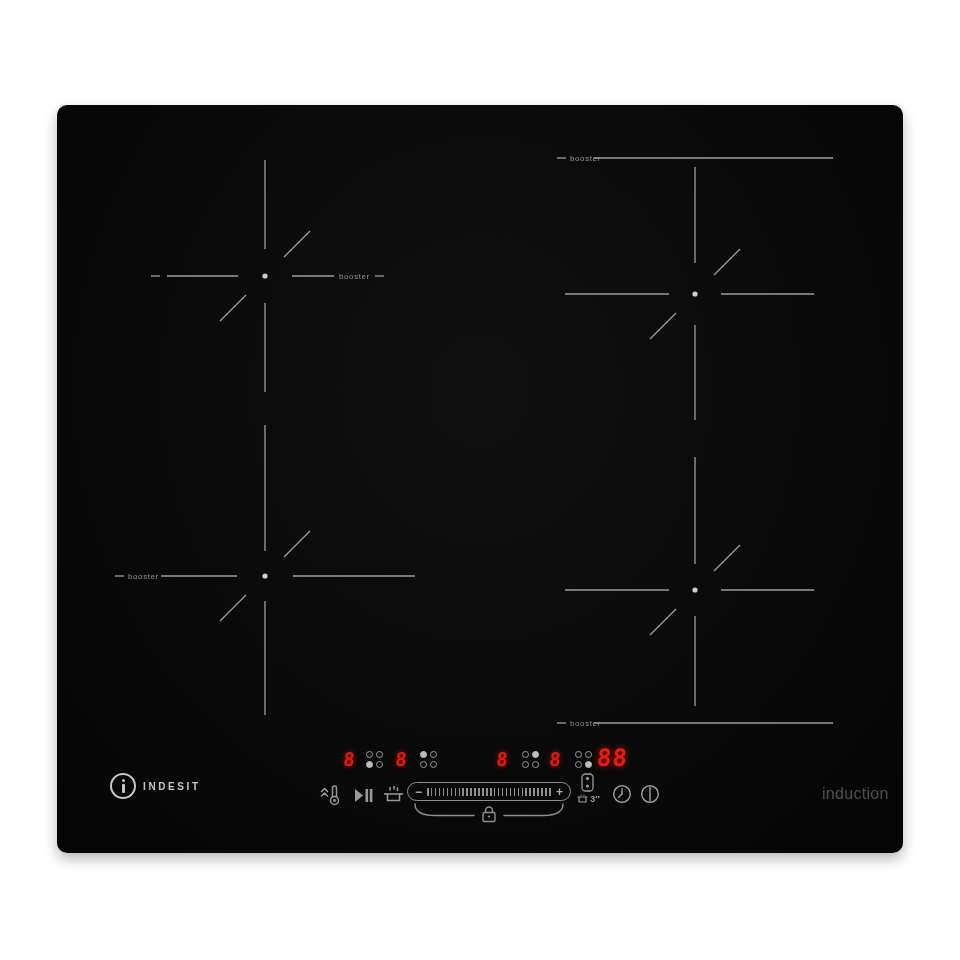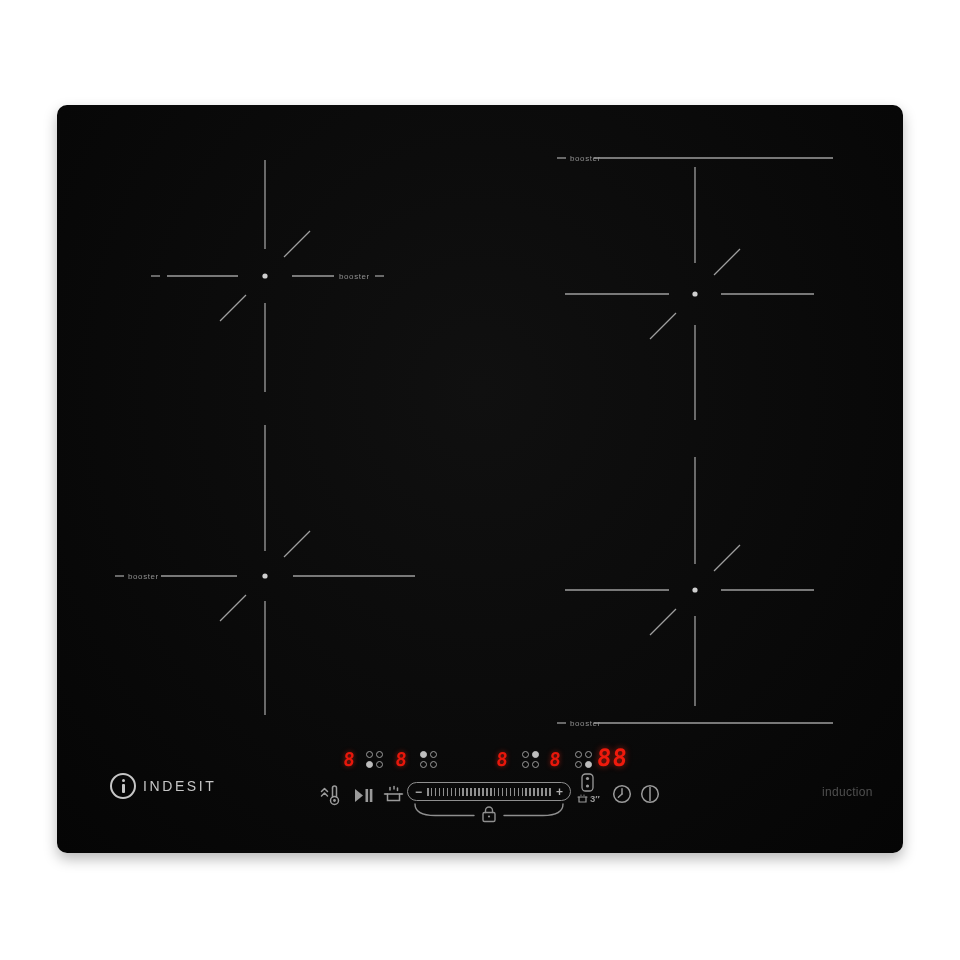--- a/index.html
+++ b/index.html
@@ -68,24 +68,24 @@
 
   
   .brand{position:absolute;left:53px;top:668px;display:flex;align-items:center;gap:7px;}
   .logo-circle{
     width:22px;height:22px;border:2.2px solid #c6c6c6;border-radius:50%;
     position:relative;flex:0 0 auto;
   }
   .i-dot{position:absolute;left:9.5px;top:3.5px;width:3.4px;height:3.4px;border-radius:50%;background:#c6c6c6;}
   .i-stem{position:absolute;left:10px;top:8.5px;width:2.6px;height:9.5px;background:#c6c6c6;border-radius:1px;}
   .logo-text{
-    color:#c6c6c6;font-size:14px;font-weight:normal;letter-spacing:2.6px;
+    color:#c6c6c6;font-size:10px;font-weight:bold;letter-spacing:2.6px;
   }
   .induction-label{
-    position:absolute;left:765px;top:680px;color:#4f4f4f;font-size:12px;letter-spacing:.3px;
+    position:absolute;left:765px;top:680px;color:#4f4f4f;font-size:16px;letter-spacing:.3px;
   }
 </style>
 </head>
 <body>
 
 <div class="hob">
 
   <svg class="zones" viewBox="0 0 846 748">
 
     <g>

